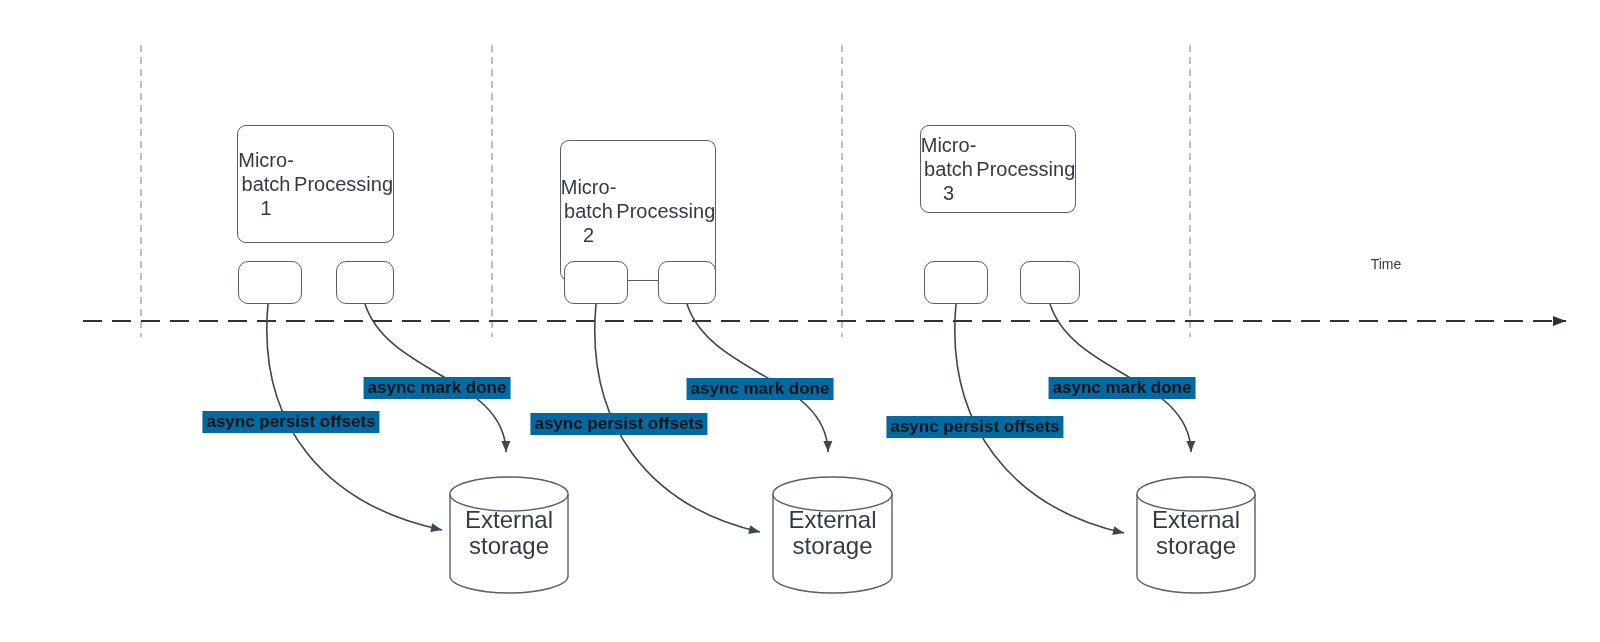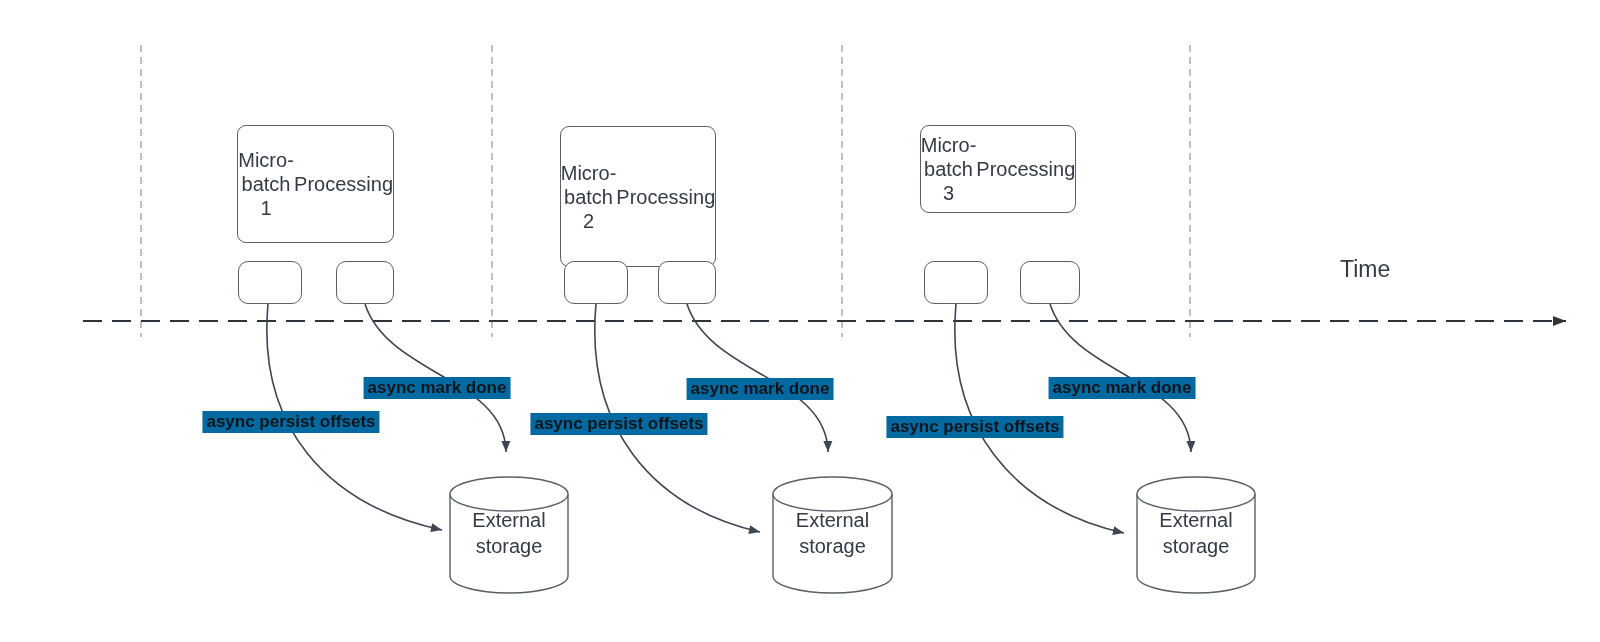--- a/index.html
+++ b/index.html
@@ -27,23 +27,23 @@
   .proc-box{position:absolute;background:#ffffff;border:1px solid var(--shape-stroke);
     border-radius:9px;display:flex;flex-direction:row;align-items:center;
     justify-content:center;text-align:center;color:var(--shape-text);
     font-size:20px;line-height:24px;}
   .mini-box{position:absolute;background:#ffffff;border:1px solid var(--shape-stroke);
     border-radius:10px;}
   .edge-label{position:absolute;transform:translate(-50%,-50%);background:#0369a1;
     padding:1px 4px;font-size:17px;font-weight:bold;color:var(--edge-text);
     white-space:nowrap;}
   .storage-text{position:absolute;text-align:center;color:var(--shape-text);
-    font-size:20px;line-height:26px;}
-  .time-label{position:absolute;color:var(--shape-text);font-size:23px;
-    }
+    font-size:24px;line-height:26px;}
+  .time-label{position:absolute;color:var(--shape-text);font-size:14px;
+    text-align:center;}
 </style>
 </head>
 <body>
 
 <div class="stage">
 
   <svg width="1600" height="642" viewBox="0 0 1600 642">
     <defs>
       <marker id="ah" markerUnits="userSpaceOnUse" markerWidth="13" markerHeight="10" refX="12" refY="5" orient="auto">
         <path class="arrowhead" d="M1,0.5 L12,5 L1,9.5 Z"></path>
@@ -92,21 +92,21 @@
     <div class="mini-box" style="left:336px;top:261px;width:58px;height:43px"></div>
     <div class="edge-label" style="left:291px;top:422px">async persist offsets</div>
     <div class="edge-label" style="left:437px;top:388px">async mark done</div>
     <div class="storage-text" style="left:450px;top:507px;width:118px">
       <div>External</div>
       <div>storage</div>
     </div>
   </div>
 
   <div>
-    <div class="proc-box" style="left:560px;top:126px;width:156px;height:141px">
+    <div class="proc-box" style="left:560px;top:140px;width:156px;height:141px">
       <div>Micro-batch 2</div>
       <div>Processing</div>
     </div>
     <div class="mini-box" style="left:564px;top:261px;width:64px;height:43px"></div>
     <div class="mini-box" style="left:658px;top:261px;width:58px;height:43px"></div>
     <div class="edge-label" style="left:619px;top:424px">async persist offsets</div>
     <div class="edge-label" style="left:760px;top:389px">async mark done</div>
     <div class="storage-text" style="left:773px;top:507px;width:119px">
       <div>External</div>
       <div>storage</div>

